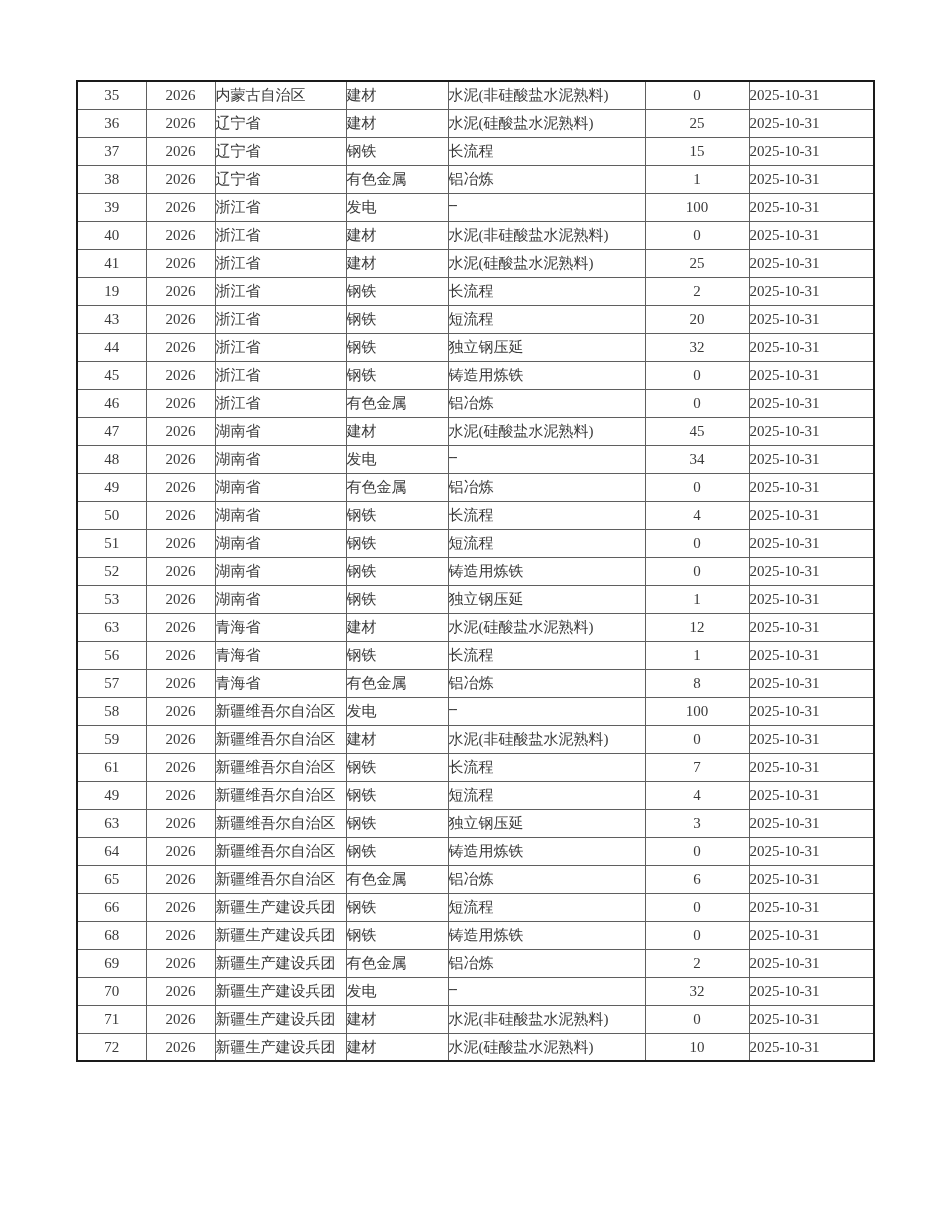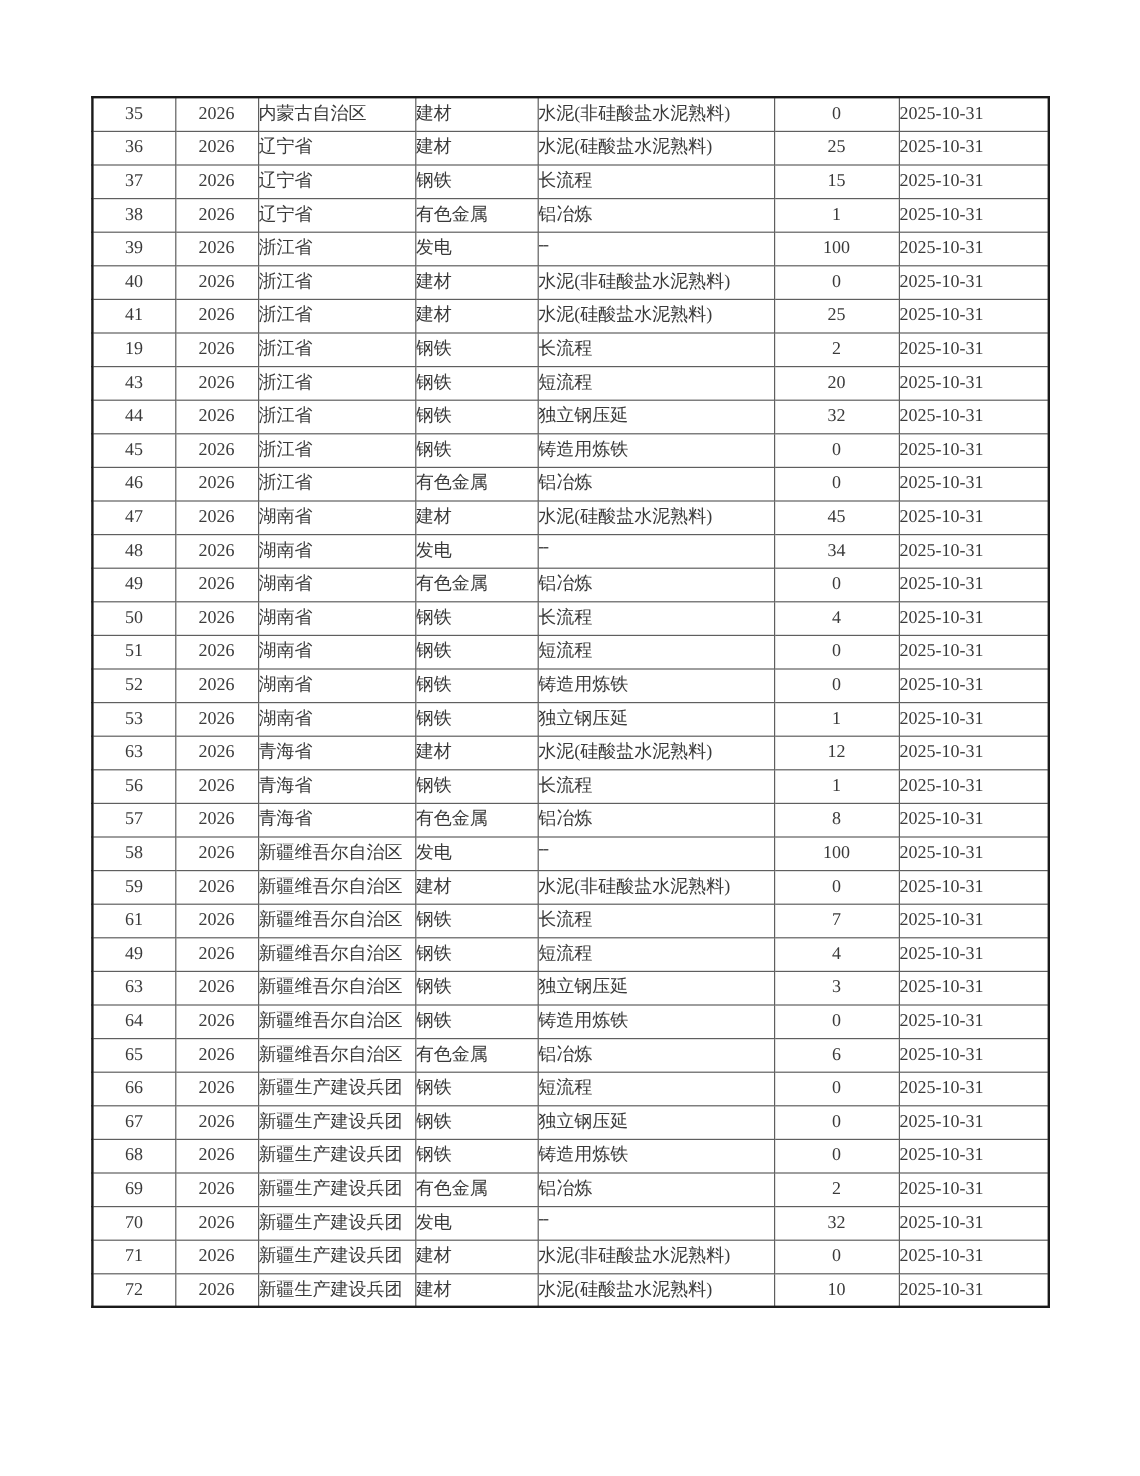--- a/index.html
+++ b/index.html
@@ -351,29 +351,20 @@
         <tr>
           <td class="id">66</td>
           <td class="year">2026</td>
           <td class="prov">新疆生产建设兵团</td>
           <td class="ind">钢铁</td>
           <td class="prod">短流程</td>
           <td class="val">0</td>
           <td class="date">2025-10-31</td>
         </tr>
         <tr>
-          <td class="id">67</td>
-          <td class="year">2026</td>
-          <td class="prov">新疆生产建设兵团</td>
-          <td class="ind">钢铁</td>
-          <td class="prod">独立钢压延</td>
-          <td class="val">0</td>
-          <td class="date">2025-10-31</td>
-        </tr>
-        <tr>
           <td class="id">68</td>
           <td class="year">2026</td>
           <td class="prov">新疆生产建设兵团</td>
           <td class="ind">钢铁</td>
           <td class="prod">铸造用炼铁</td>
           <td class="val">0</td>
           <td class="date">2025-10-31</td>
         </tr>
         <tr>
           <td class="id">69</td>

